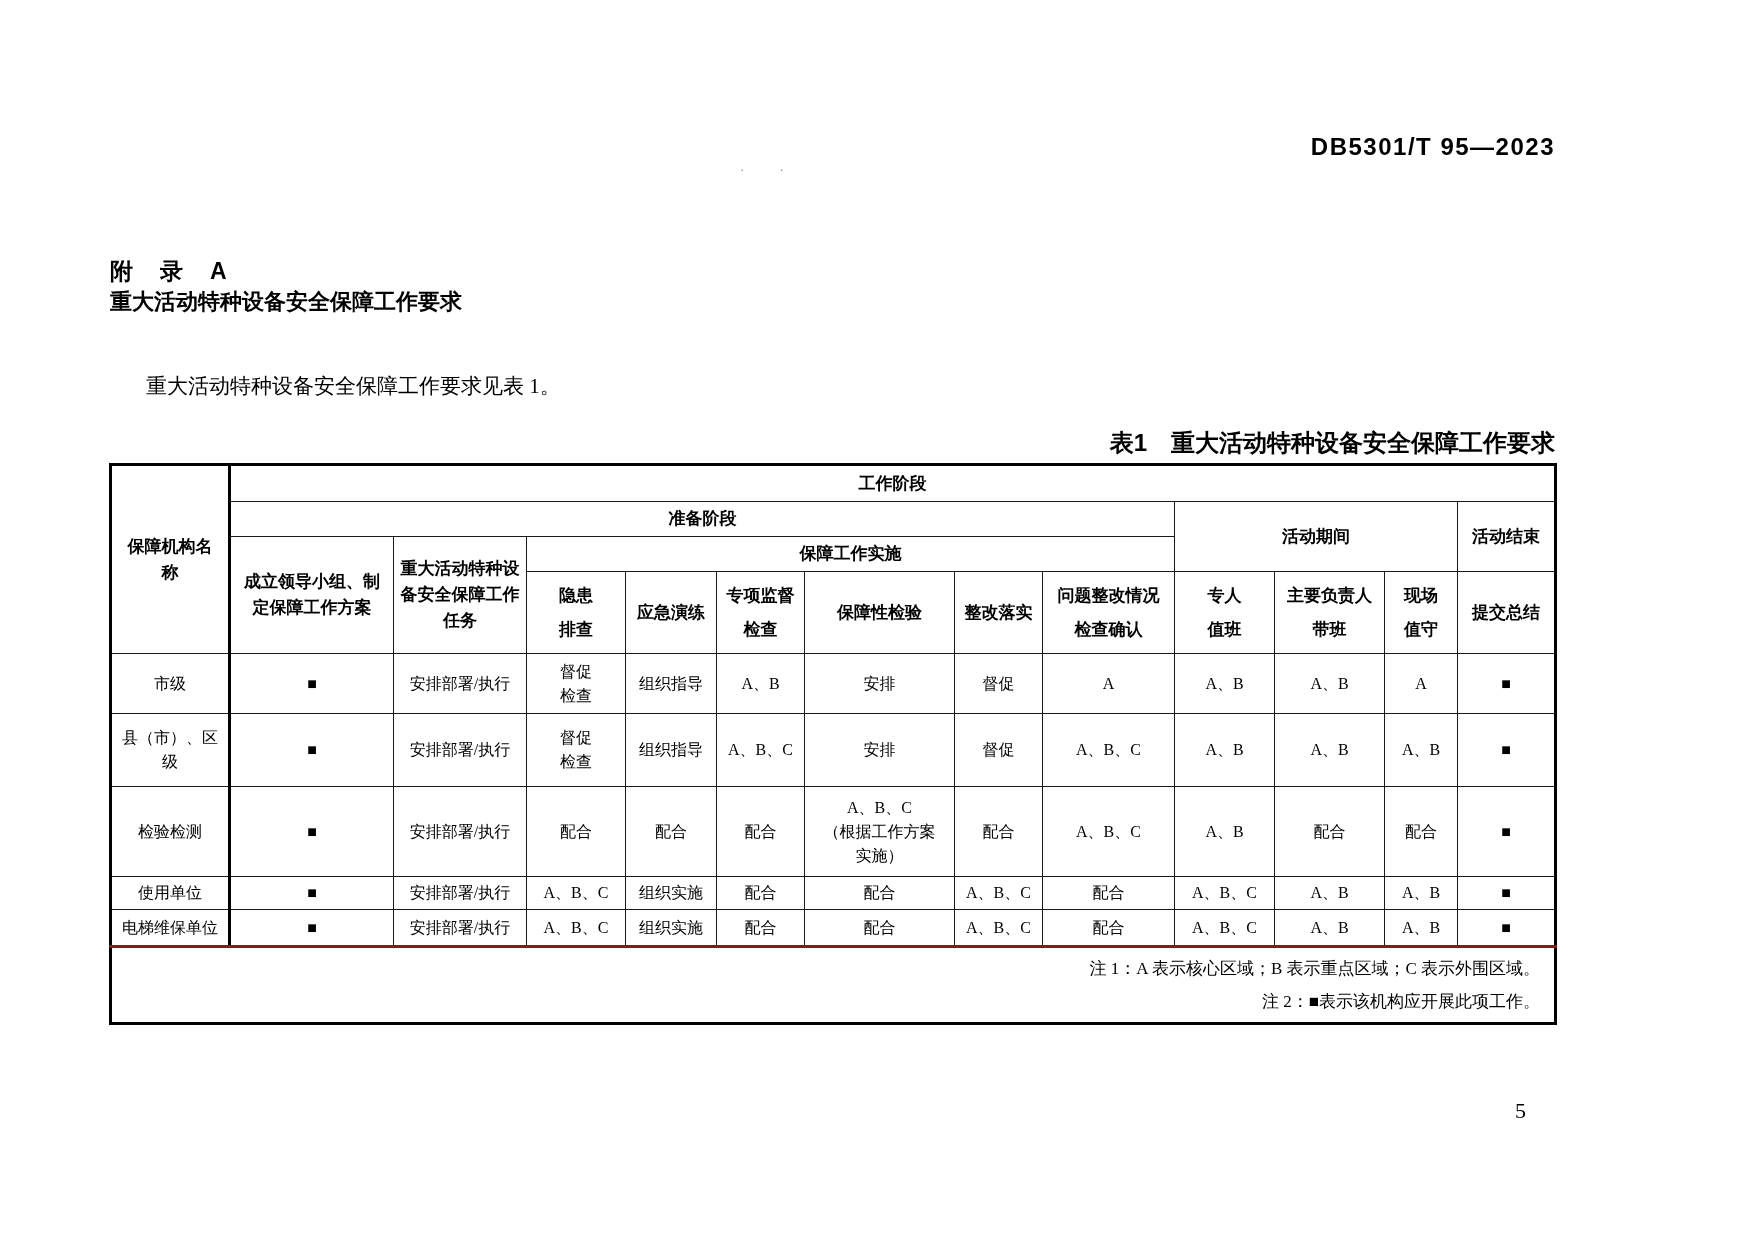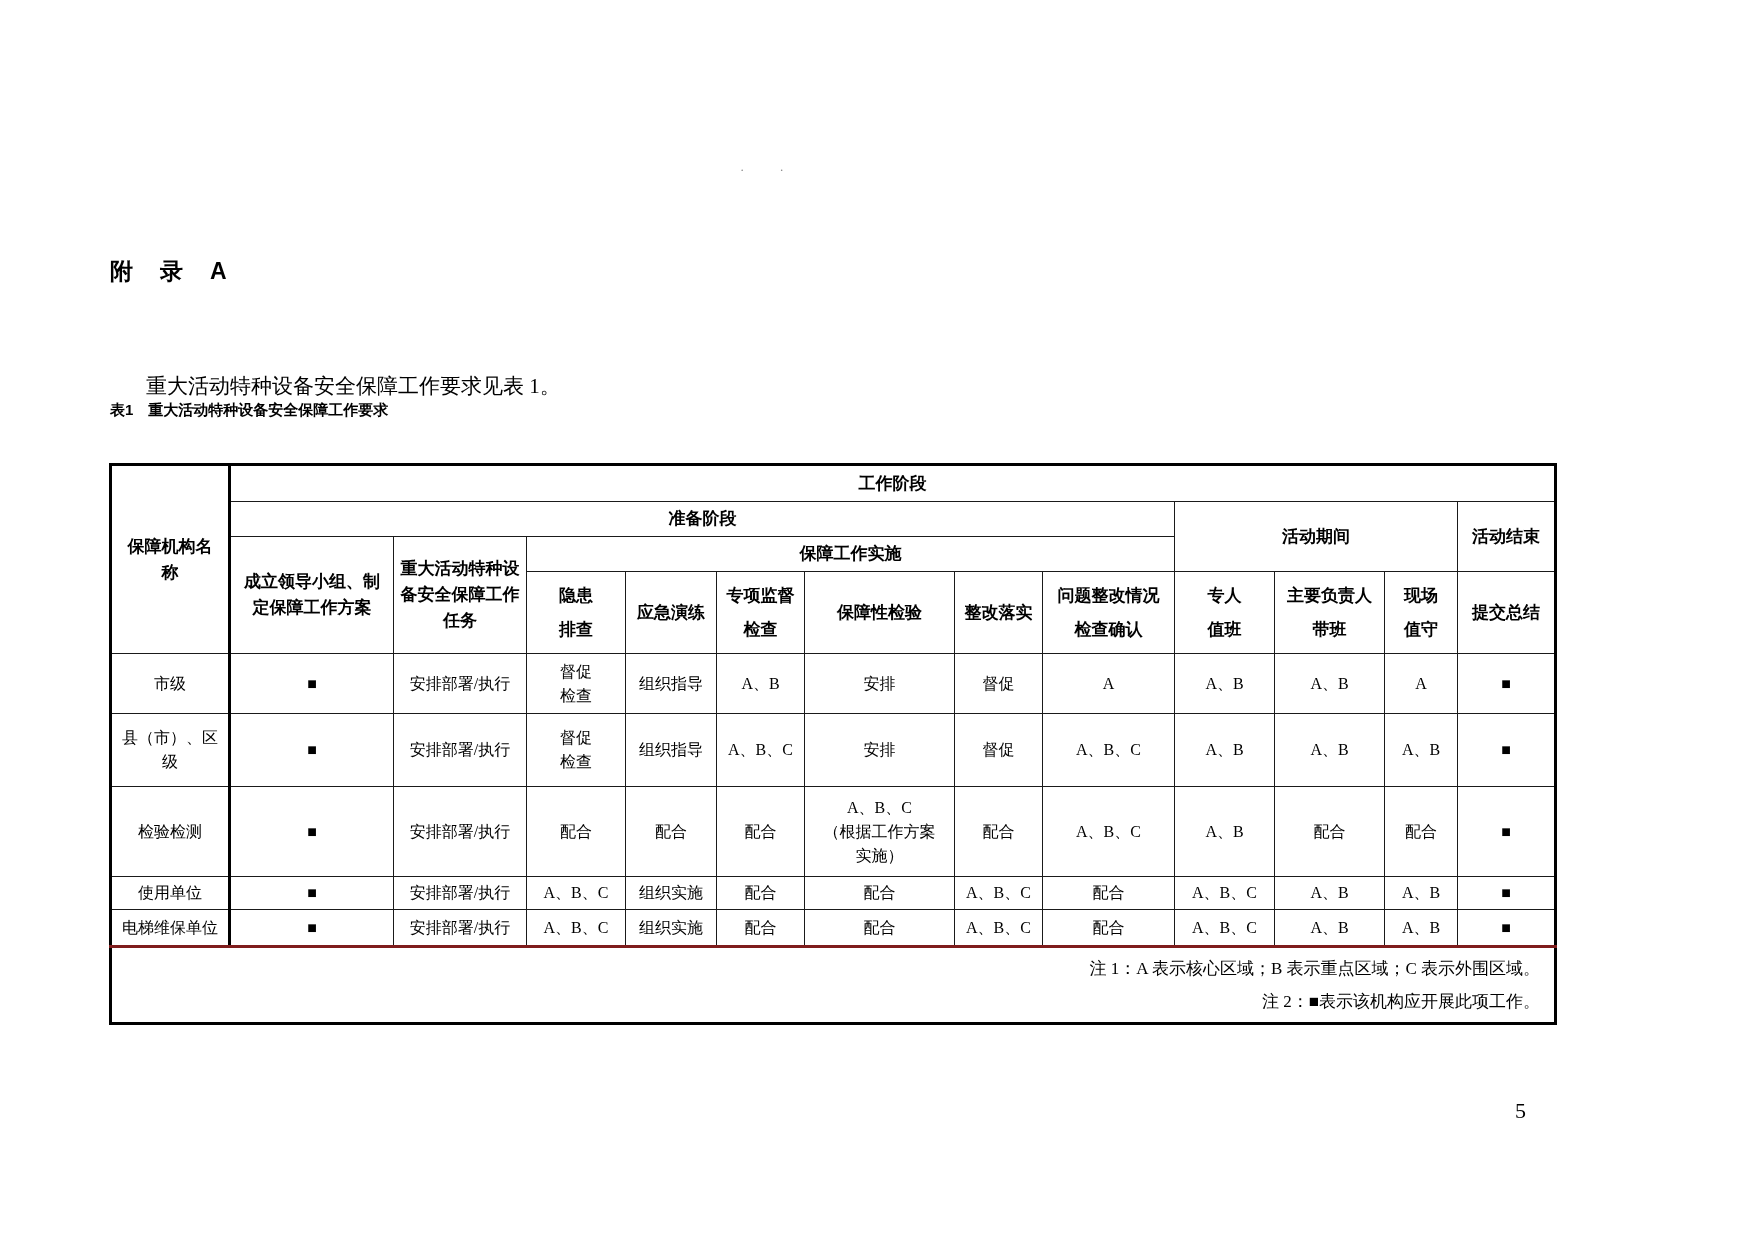--- a/index.html
+++ b/index.html
@@ -46,25 +46,25 @@
   .appendix .l3 { font-size: 22px; line-height: 32px; }
 
   .intro {
     position: absolute;
     left: 146px; top: 372px;
     font-size: 21px;
   }
 
   .tbl-caption {
     position: absolute;
-    left: 110px; top: 401px; width: 1445px;
-    text-align: left;
+    left: 110px; top: 427px; width: 1445px;
+    text-align: right;
     font-family: "Liberation Sans", sans-serif;
     font-weight: bold;
-    font-size: 15px;
+    font-size: 24px;
   }
 
   table.main {
     position: absolute;
     left: 109px; top: 463px;
     width: 1445px;
     border-collapse: collapse;
     table-layout: fixed;
     border: 3px solid #000;
   }
@@ -117,25 +117,27 @@
     left: 1515px; top: 1098px;
     font-size: 22px;
     font-family: "Liberation Serif", serif;
   }
 </style>
 </head>
 <body>
 
 <div class="page">
 
+  <div class="doc-code">DB5301/T 95—2023</div>
 
   <div class="artifact-dots">·  ·</div>
 
   <div class="appendix">
     <div class="l1">附　录　A</div>
+    <div class="l3">重大活动特种设备安全保障工作要求</div>
   </div>
 
   <div class="intro">重大活动特种设备安全保障工作要求见表 1。</div>
 
   <div class="tbl-caption">表1　重大活动特种设备安全保障工作要求</div>
 
   <table class="main">
     <colgroup>
       <col style="width:119px">
         <col style="width:164px">

